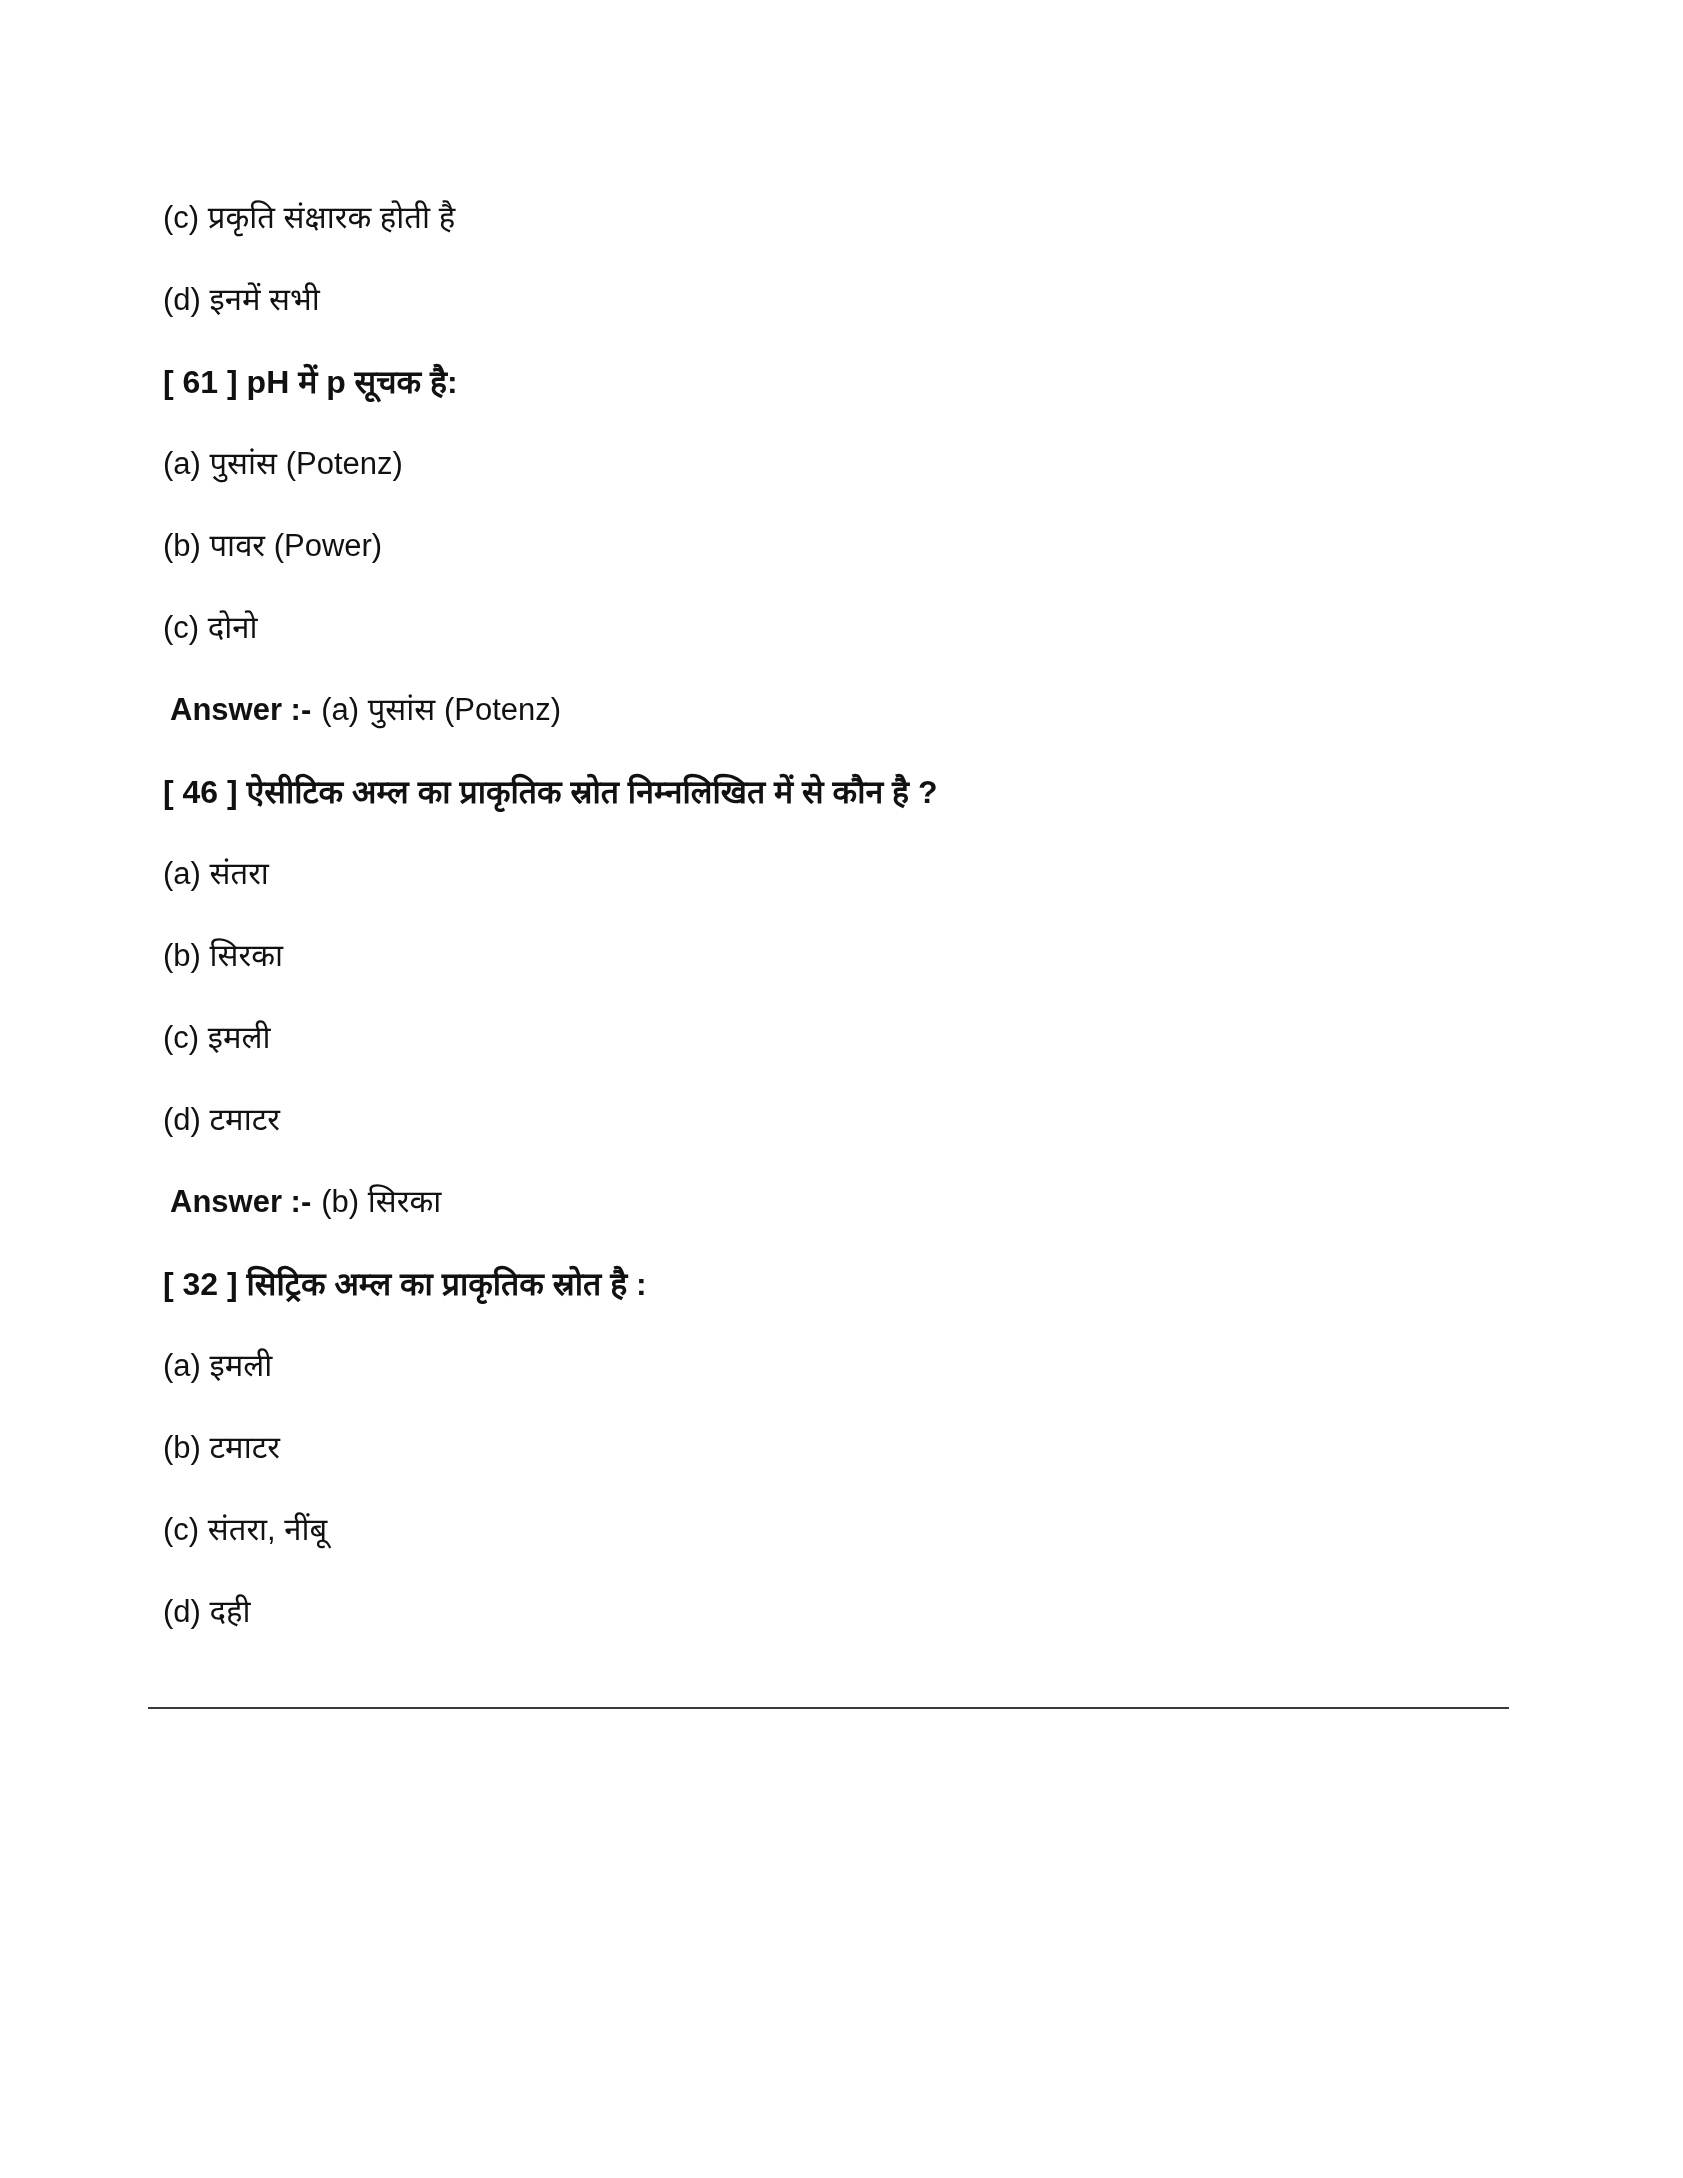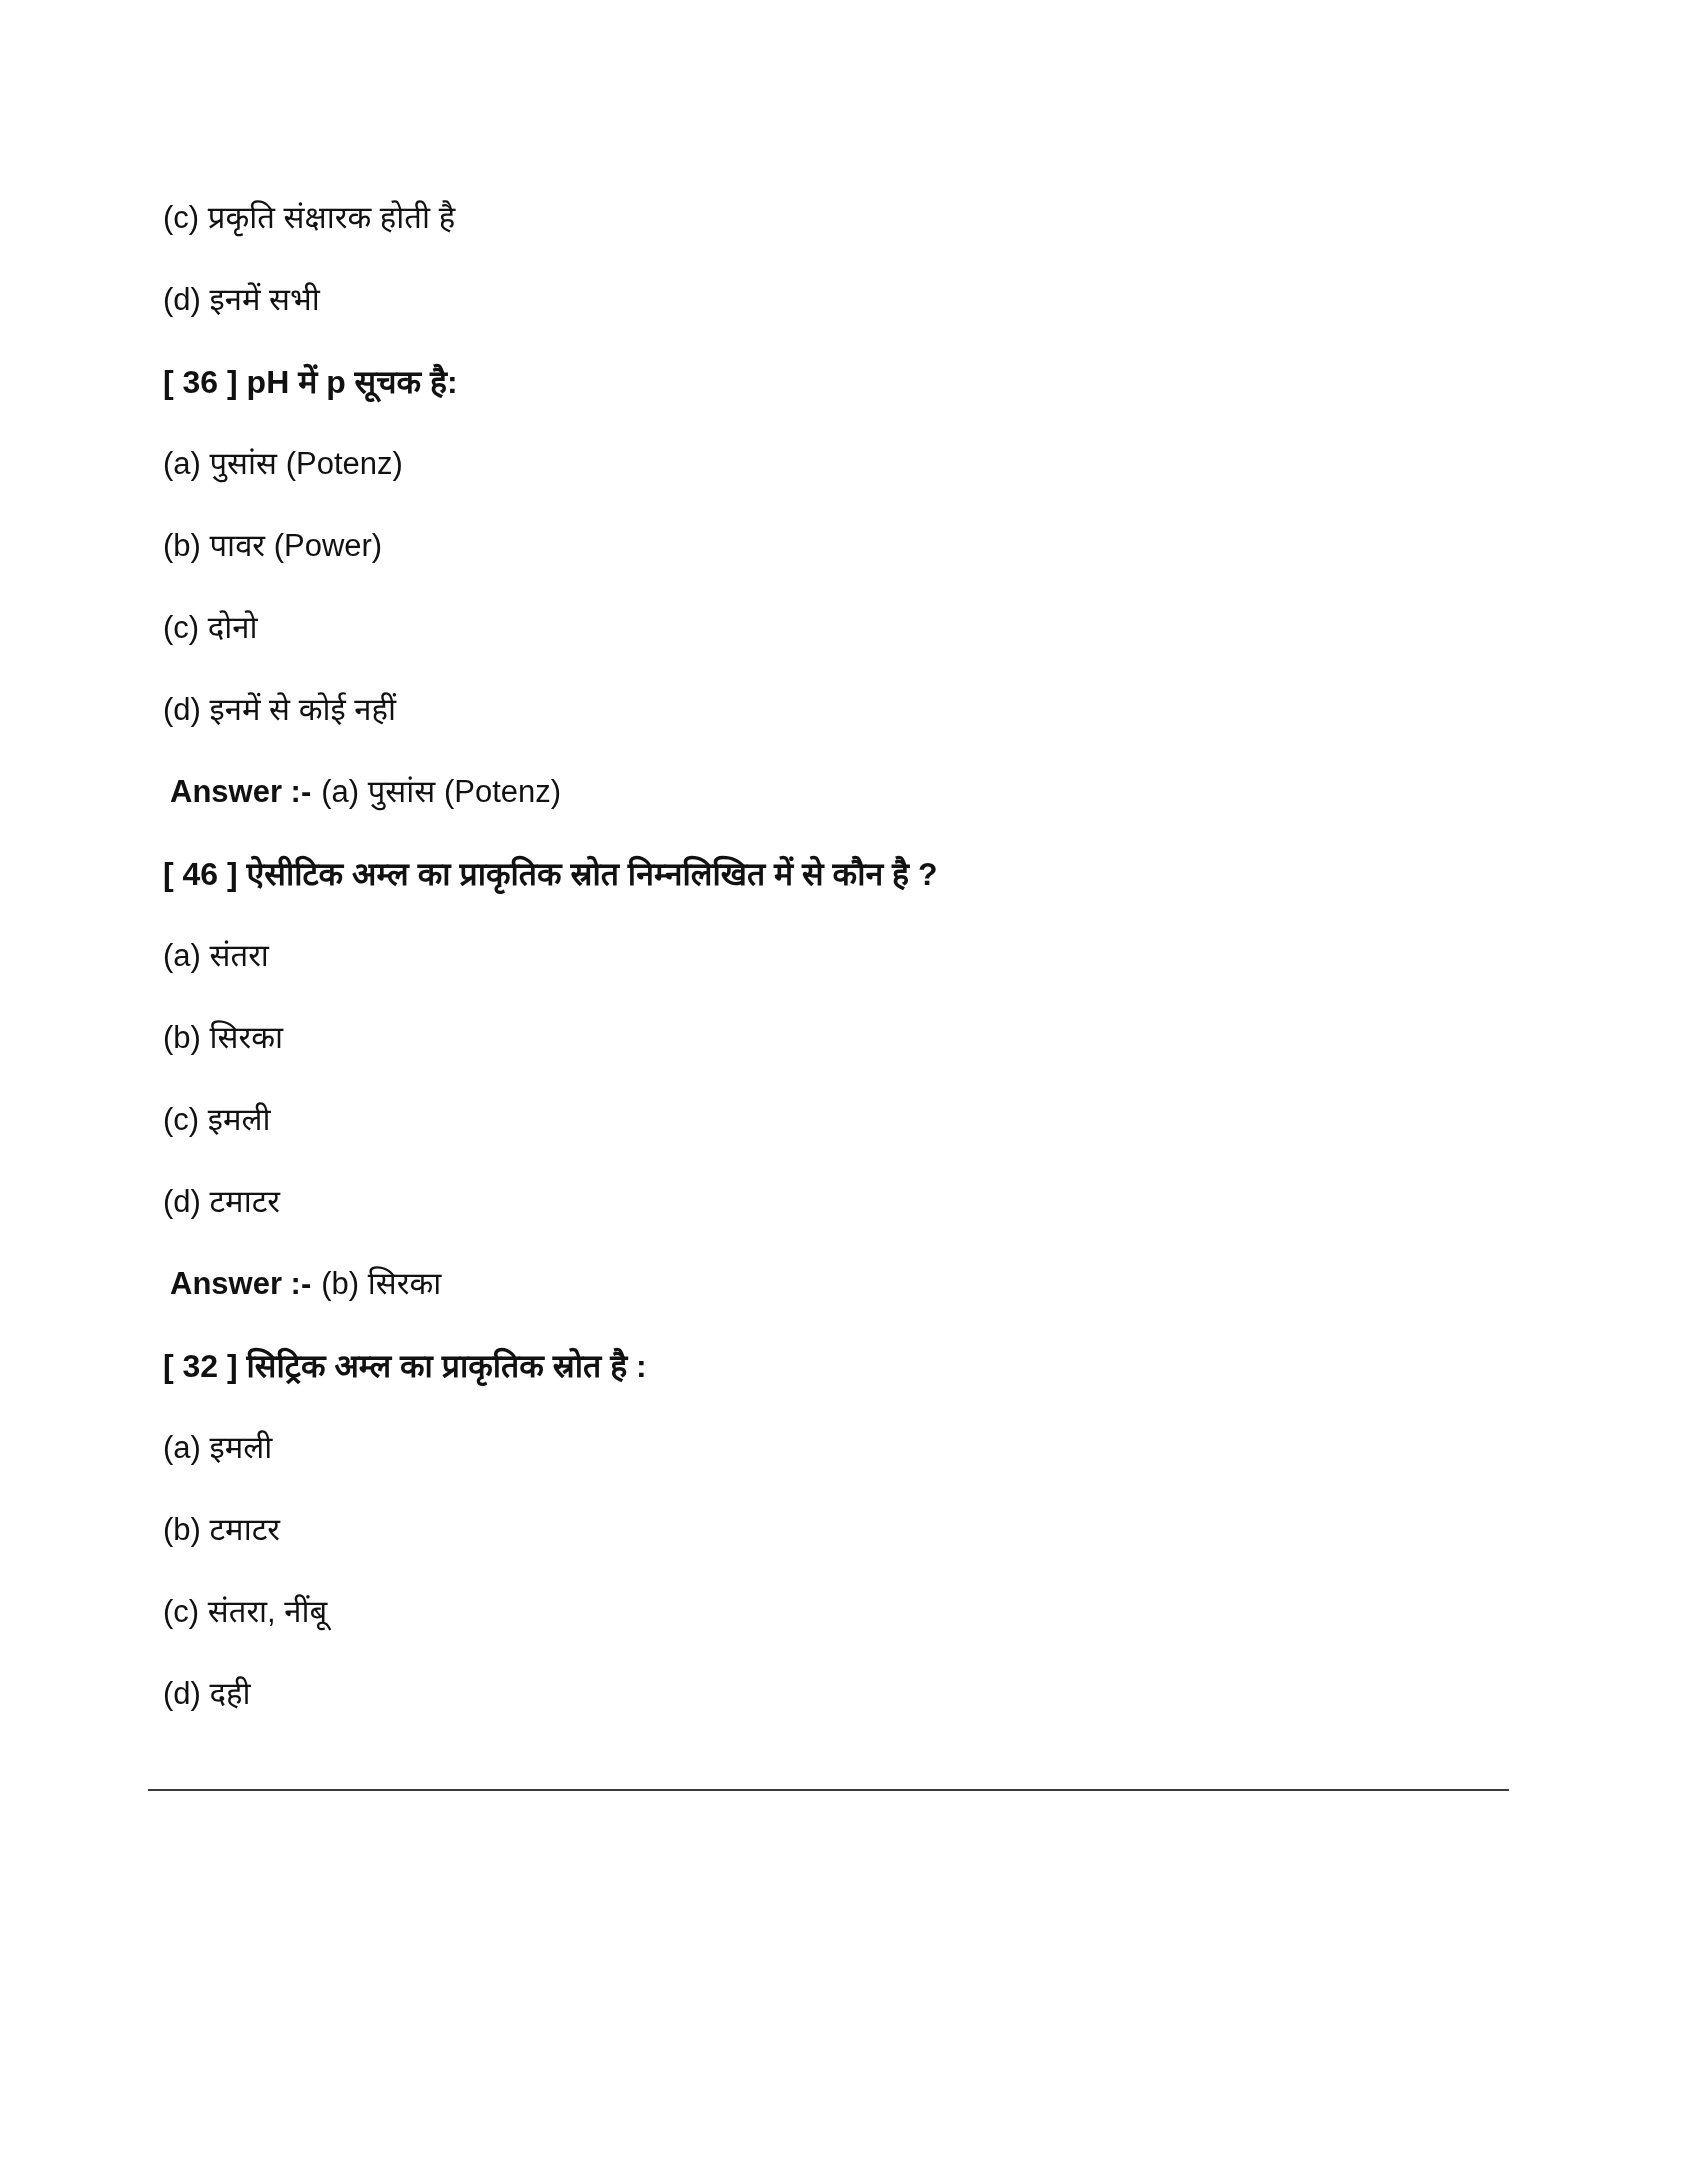--- a/index.html
+++ b/index.html
@@ -49,25 +49,24 @@
   }
 </style>
 </head>
 <body>
 
 <div class="page">
 
   <div class="line option">(c) प्रकृति संक्षारक होती है</div>
   <div class="line option">(d) इनमें सभी</div>
 
-  <div class="line header">[ 36 ] pH में p सूचक है:</div>
+  <div class="line header">[ 61 ] pH में p सूचक है:</div>
   <div class="line option">(a) पुसांस (Potenz)</div>
   <div class="line option">(b) पावर (Power)</div>
   <div class="line option">(c) दोनो</div>
-  <div class="line option">(d) इनमें से कोई नहीं</div>
   <div class="line answer">
     <span class="answer-prefix">Answer :-</span><span class="answer-value">(a) पुसांस (Potenz)</span>
   </div>
 
   <div class="line header">[ 46 ] ऐसीटिक अम्ल का प्राकृतिक स्रोत निम्नलिखित में से कौन है ?</div>
   <div class="line option">(a) संतरा</div>
   <div class="line option">(b) सिरका</div>
   <div class="line option">(c) इमली</div>
   <div class="line option">(d) टमाटर</div>
   <div class="line answer">

